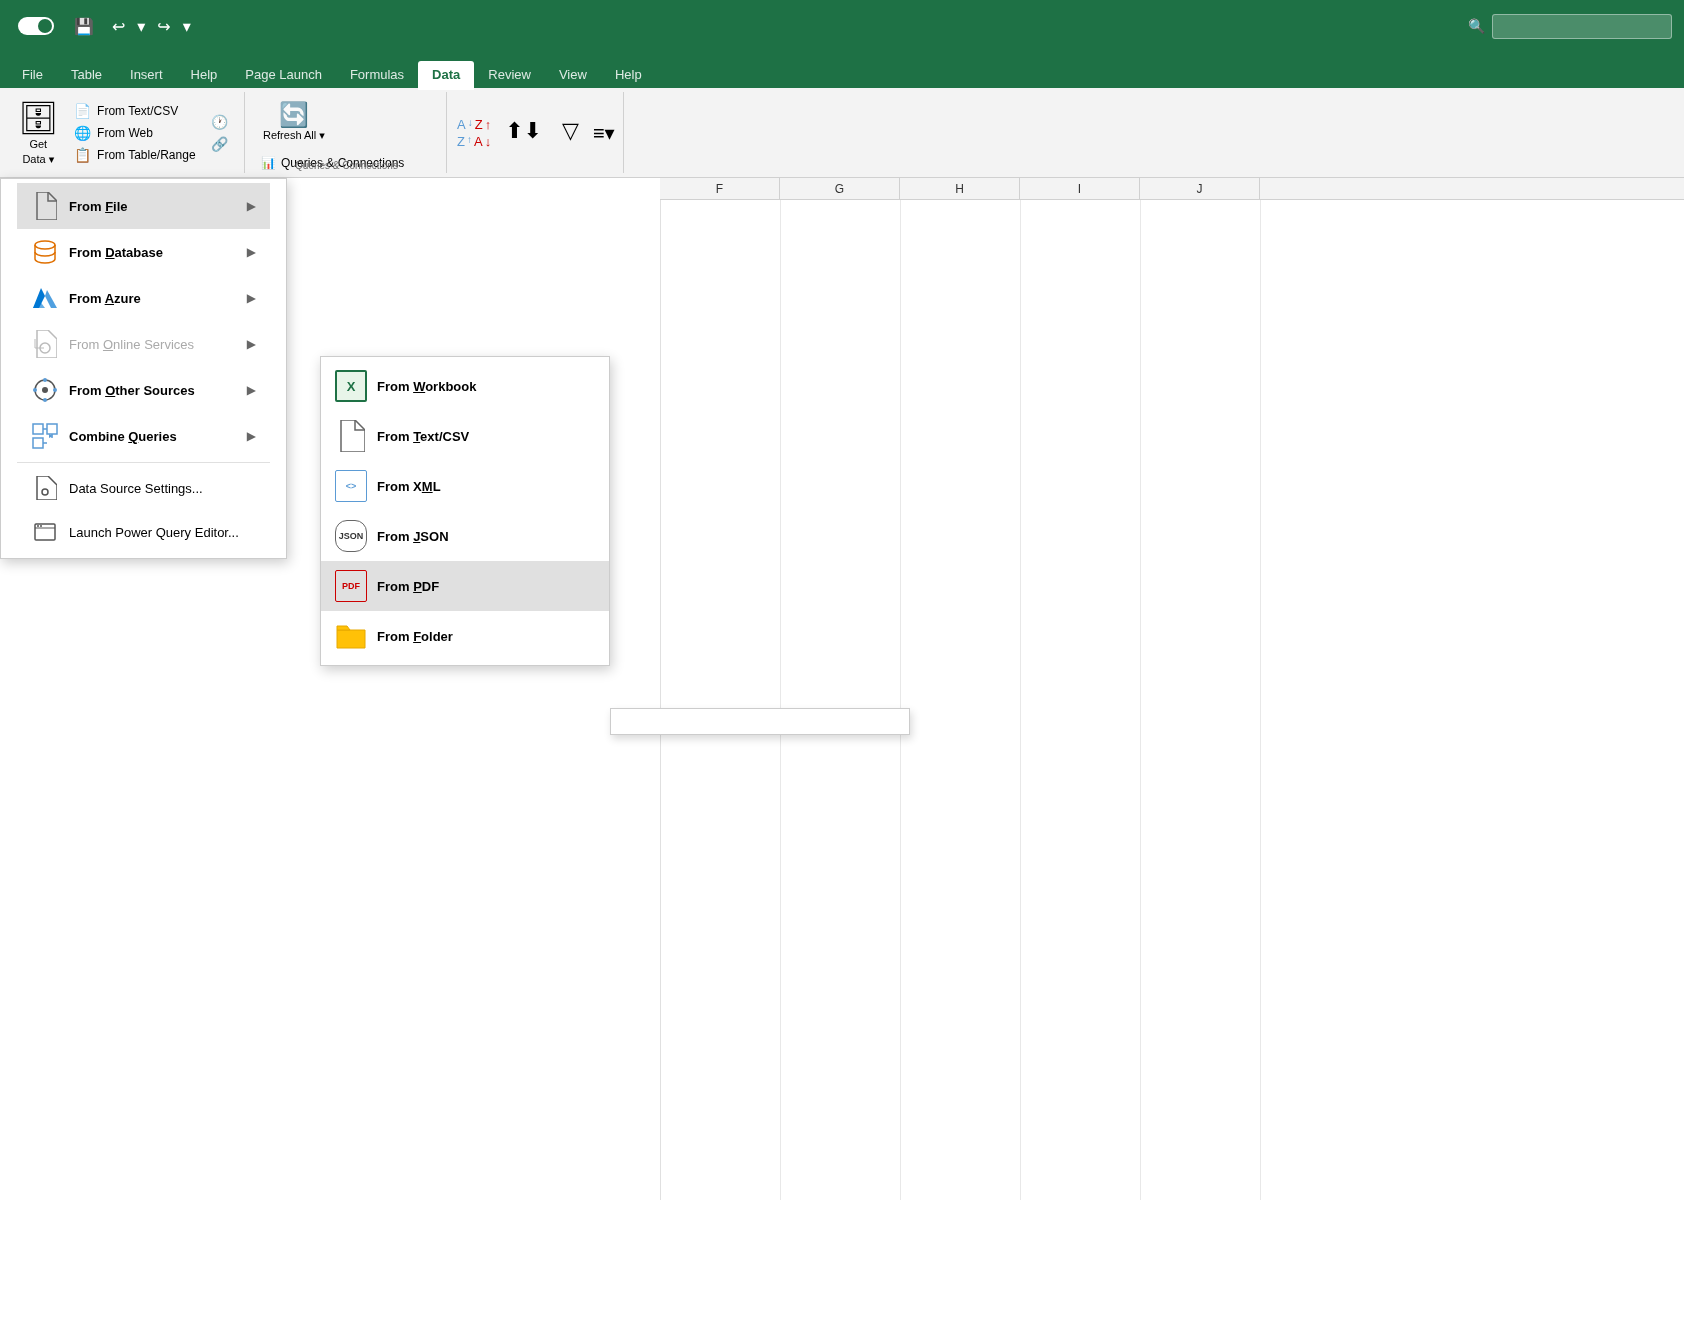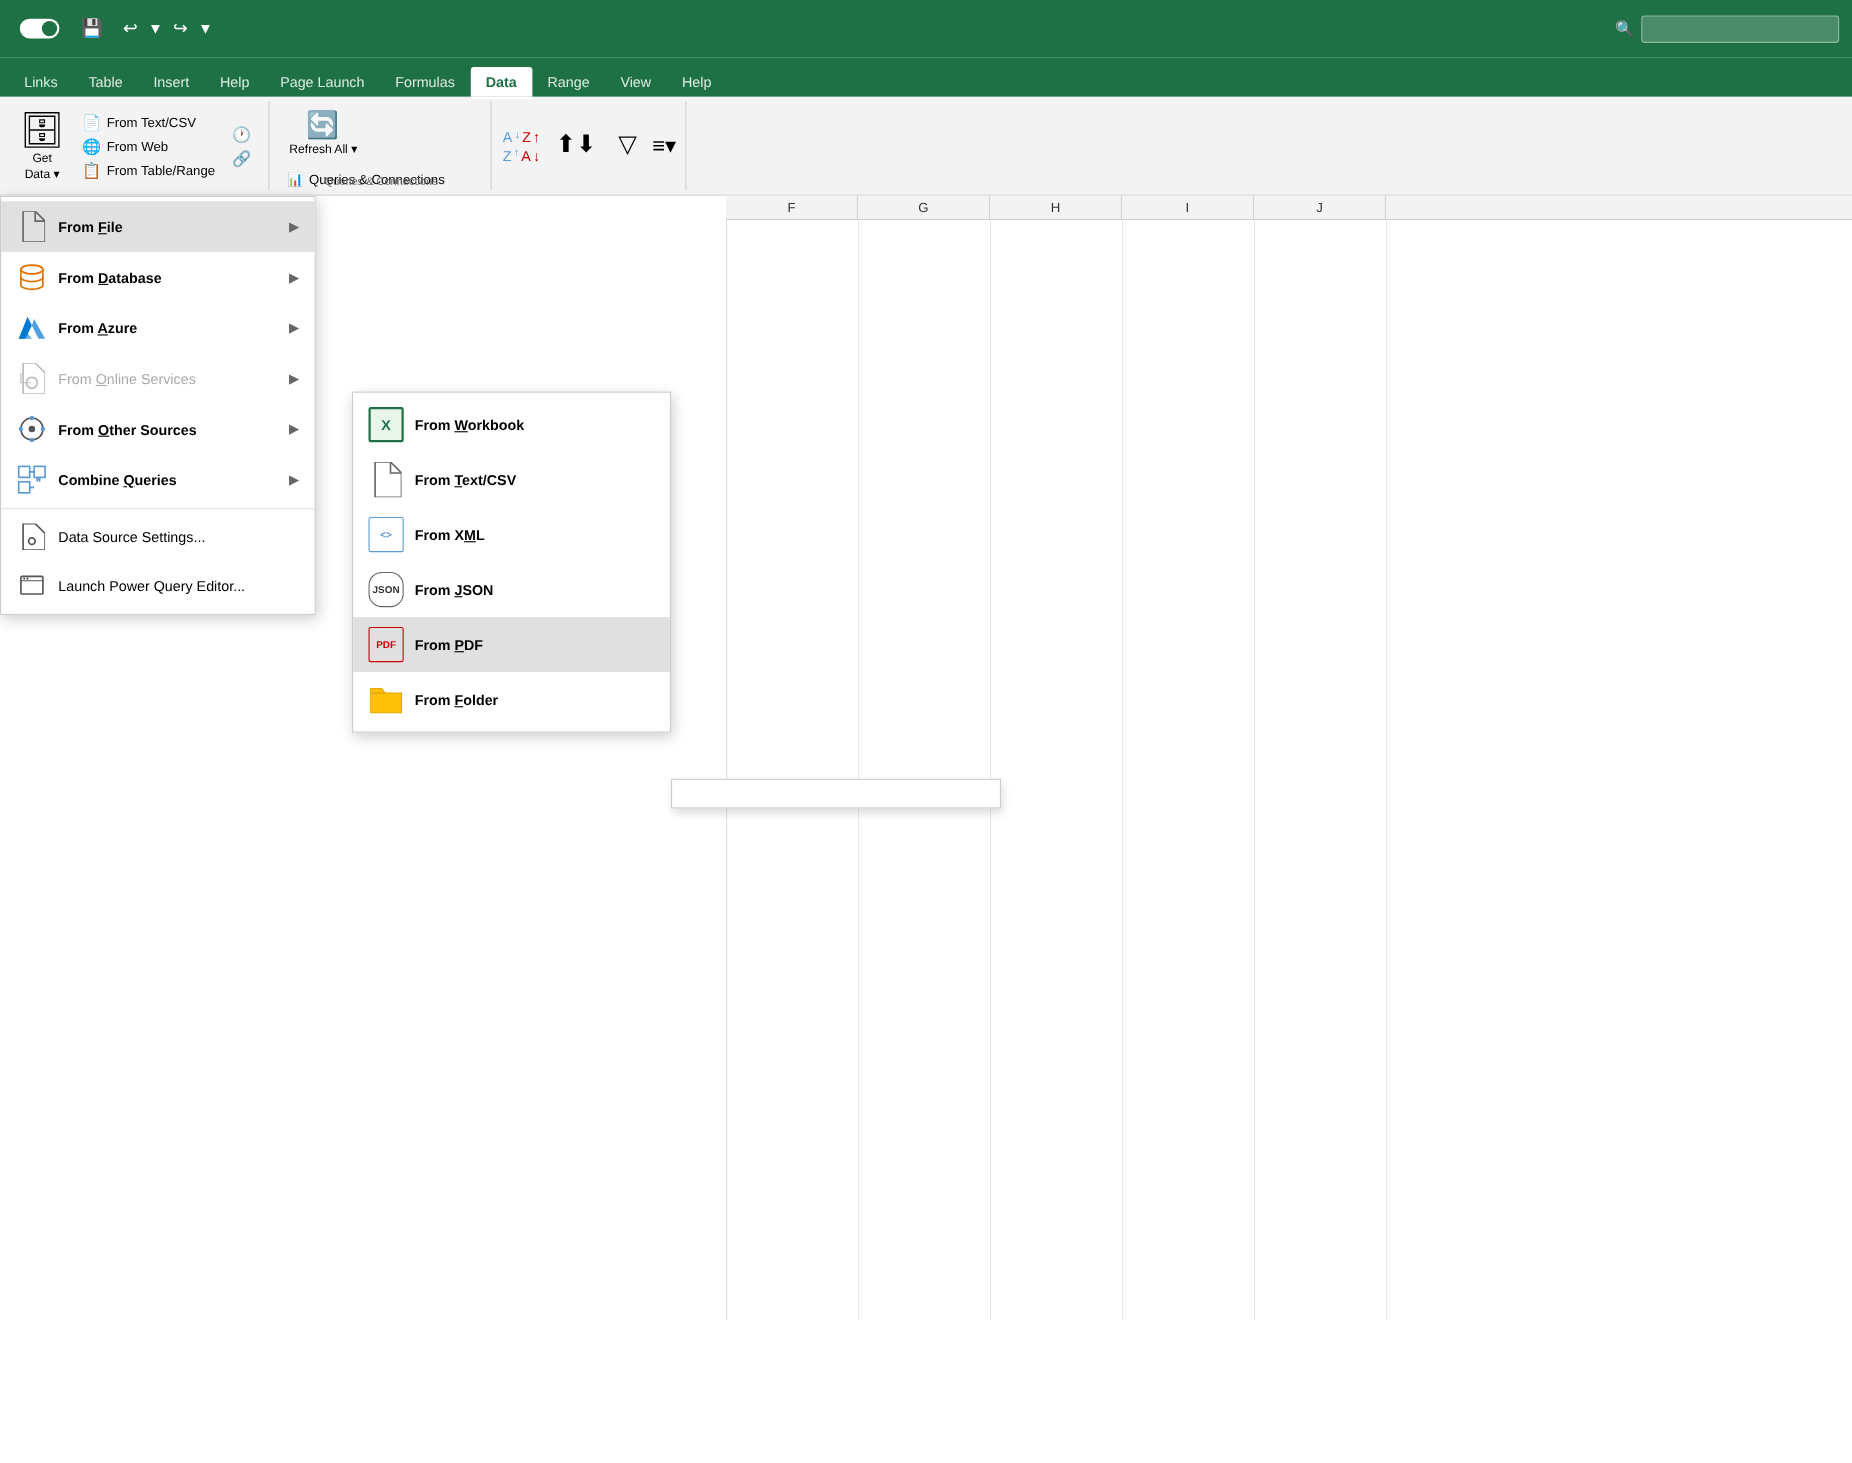--- a/index.html
+++ b/index.html
@@ -231,21 +231,21 @@
     
     .get-data-dropdown {
       position: absolute;
       left: 0;
       top: 178px;
       background: white;
       border: 1px solid #ccc;
       box-shadow: 2px 4px 12px rgba(0,0,0,0.2);
       width: 287px;
       z-index: 100;
-      padding: 4px 0;
+      padding: 4px 16px;
     }
     .menu-item {
       display: flex;
       align-items: center;
       gap: 10px;
       padding: 9px 14px;
       cursor: pointer;
       font-size: 13px;
       position: relative;
     }
@@ -391,28 +391,28 @@
 
   <div class="title-bar-center"></div>
 
   <div style="display:flex;align-items:center;gap:6px;margin-left:auto;">
     <span style="color:white;font-size:14px;">🔍</span>
     <input class="search-box" style="">
   </div>
 </div>
 
 <div class="ribbon-tabs">
-  <div class="ribbon-tab">Links</div>
+  <div class="ribbon-tab">File</div>
   <div class="ribbon-tab">Table</div>
   <div class="ribbon-tab">Insert</div>
   <div class="ribbon-tab">Help</div>
   <div class="ribbon-tab">Page Launch</div>
   <div class="ribbon-tab">Formulas</div>
   <div class="ribbon-tab active">Data</div>
-  <div class="ribbon-tab">Range</div>
+  <div class="ribbon-tab">Review</div>
   <div class="ribbon-tab">View</div>
   <div class="ribbon-tab">Help</div>
 </div>
 
 <div class="ribbon">
 
   <div class="get-data-group">
     <div class="get-data-big">
       <div style="font-size:32px;">🗄</div>
       <div style="font-size:11px;text-align:center;line-height:1.3;">Get<br>Data ▾</div>

